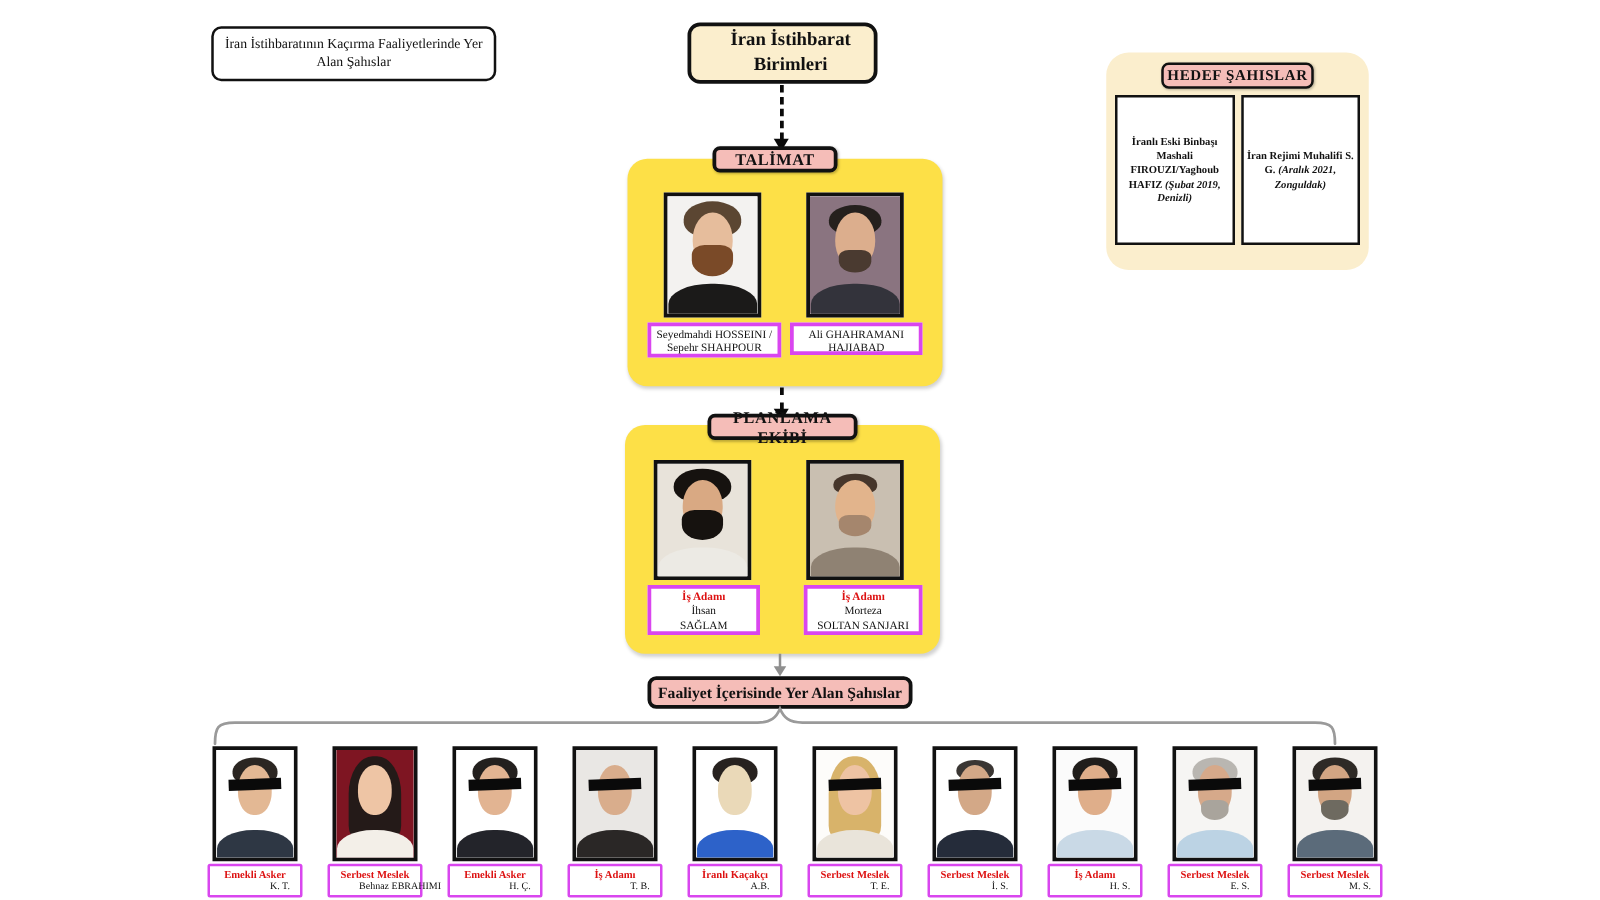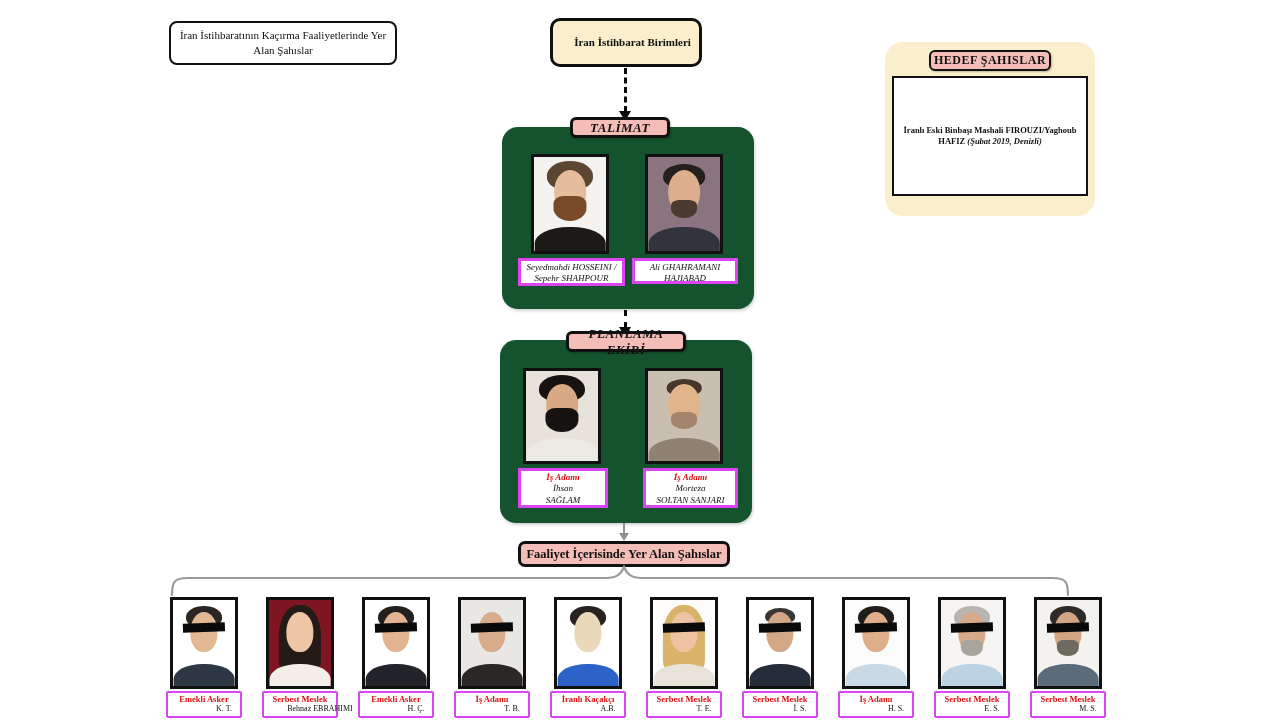--- a/index.html
+++ b/index.html
@@ -13,23 +13,22 @@
 
   
   .outline-box{
     background:#fff;border:2.5px solid #111;border-radius:8px;
     display:flex;align-items:center;justify-content:center;text-align:center;
     box-sizing:border-box;
   }
   .cream{background:#fbeecd;}
   .pink{background:#f5bdb8;}
   .section{
-    background:#14532d;border-radius:16px;box-sizing:border-box;
+    background:#fde047;border-radius:16px;box-sizing:border-box;
     box-shadow:1px 2px 3px rgba(0,0,0,0.18);
-    font-style:italic;
   }
   .header-chip{
     border:3px solid #111;border-radius:6px;background:#f5bdb8;
     font-weight:bold;font-size:13px;letter-spacing:.5px;
     display:flex;align-items:center;justify-content:center;text-align:center;
     box-sizing:border-box;box-shadow:1px 1px 2px rgba(0,0,0,.25);
   }
   .photo-frame{
     border:3px solid #111;background:#fff;box-sizing:border-box;overflow:hidden;
   }
@@ -60,21 +59,21 @@
 
   
   .dash-line{border-left:3px dashed #0a0a0a;width:0;}
   .arrow-down{width:0;height:0;border-left:6px solid transparent;border-right:6px solid transparent;border-top:10px solid #0a0a0a;}
   .grey-line{border-left:2px solid #8f8f8f;width:0;}
   .grey-arrow{width:0;height:0;border-left:5px solid transparent;border-right:5px solid transparent;border-top:8px solid #8f8f8f;}
 
   
   #legend-box{left:148px;top:21px;width:228px;height:44px;font-size:11px;line-height:1.35;padding:2px 6px;margin-left:21px;}
   #root-box{left:550px;top:18px;width:152px;height:49px;border-width:3px;border-radius:10px;
-    font-weight:bold;font-size:11px;line-height:1.3;padding-left:13px;}
+    font-weight:bold;font-size:15px;line-height:1.3;padding-left:13px;}
 
   #talimat-section{left:502px;top:127px;width:252px;height:182px;}
   #planlama-section{left:500px;top:340px;width:252px;height:183px;}
 
   #faaliyet-box{left:518px;top:541px;width:212px;height:26px;border-width:3px;border-radius:7px;
     font-weight:bold;font-size:12.5px;}
 
   #hedef-card{left:885px;top:42px;width:196px;height:146px;border-radius:18px;
     padding:8px 7px 20px;display:flex;flex-direction:column;gap:5px;align-items:center;}
   #hedef-title{width:122px;height:21px;font-size:12px;flex:none;border-width:2.5px;}
@@ -354,14 +353,20 @@
   </div>
   <div style="display:flex;flex-direction:row;gap:5px;width:100%;flex:1;">
   <div class="hedef-item">
     <span>
       <span>İranlı Eski Binbaşı Mashali FIROUZI/Yaghoub HAFIZ</span>
       <i>(Şubat 2019, Denizli)</i>
     </span>
   </div>
 
 
+  <div class="hedef-item">
+    <span>
+      <span>İran Rejimi Muhalifi S. G.</span>
+      <i>(Aralık 2021, Zonguldak)</i>
+    </span>
+  </div>
 </div>
 </div>
 
 </body></html>

